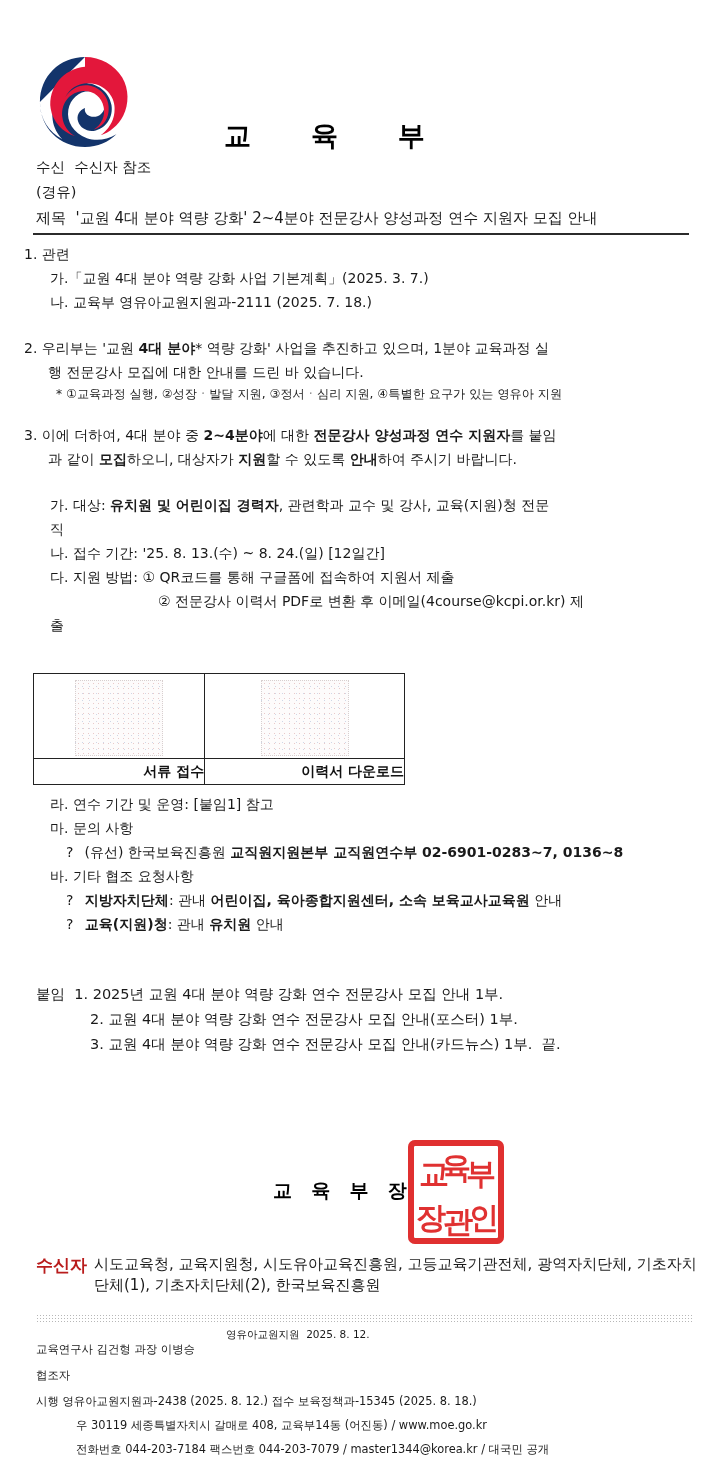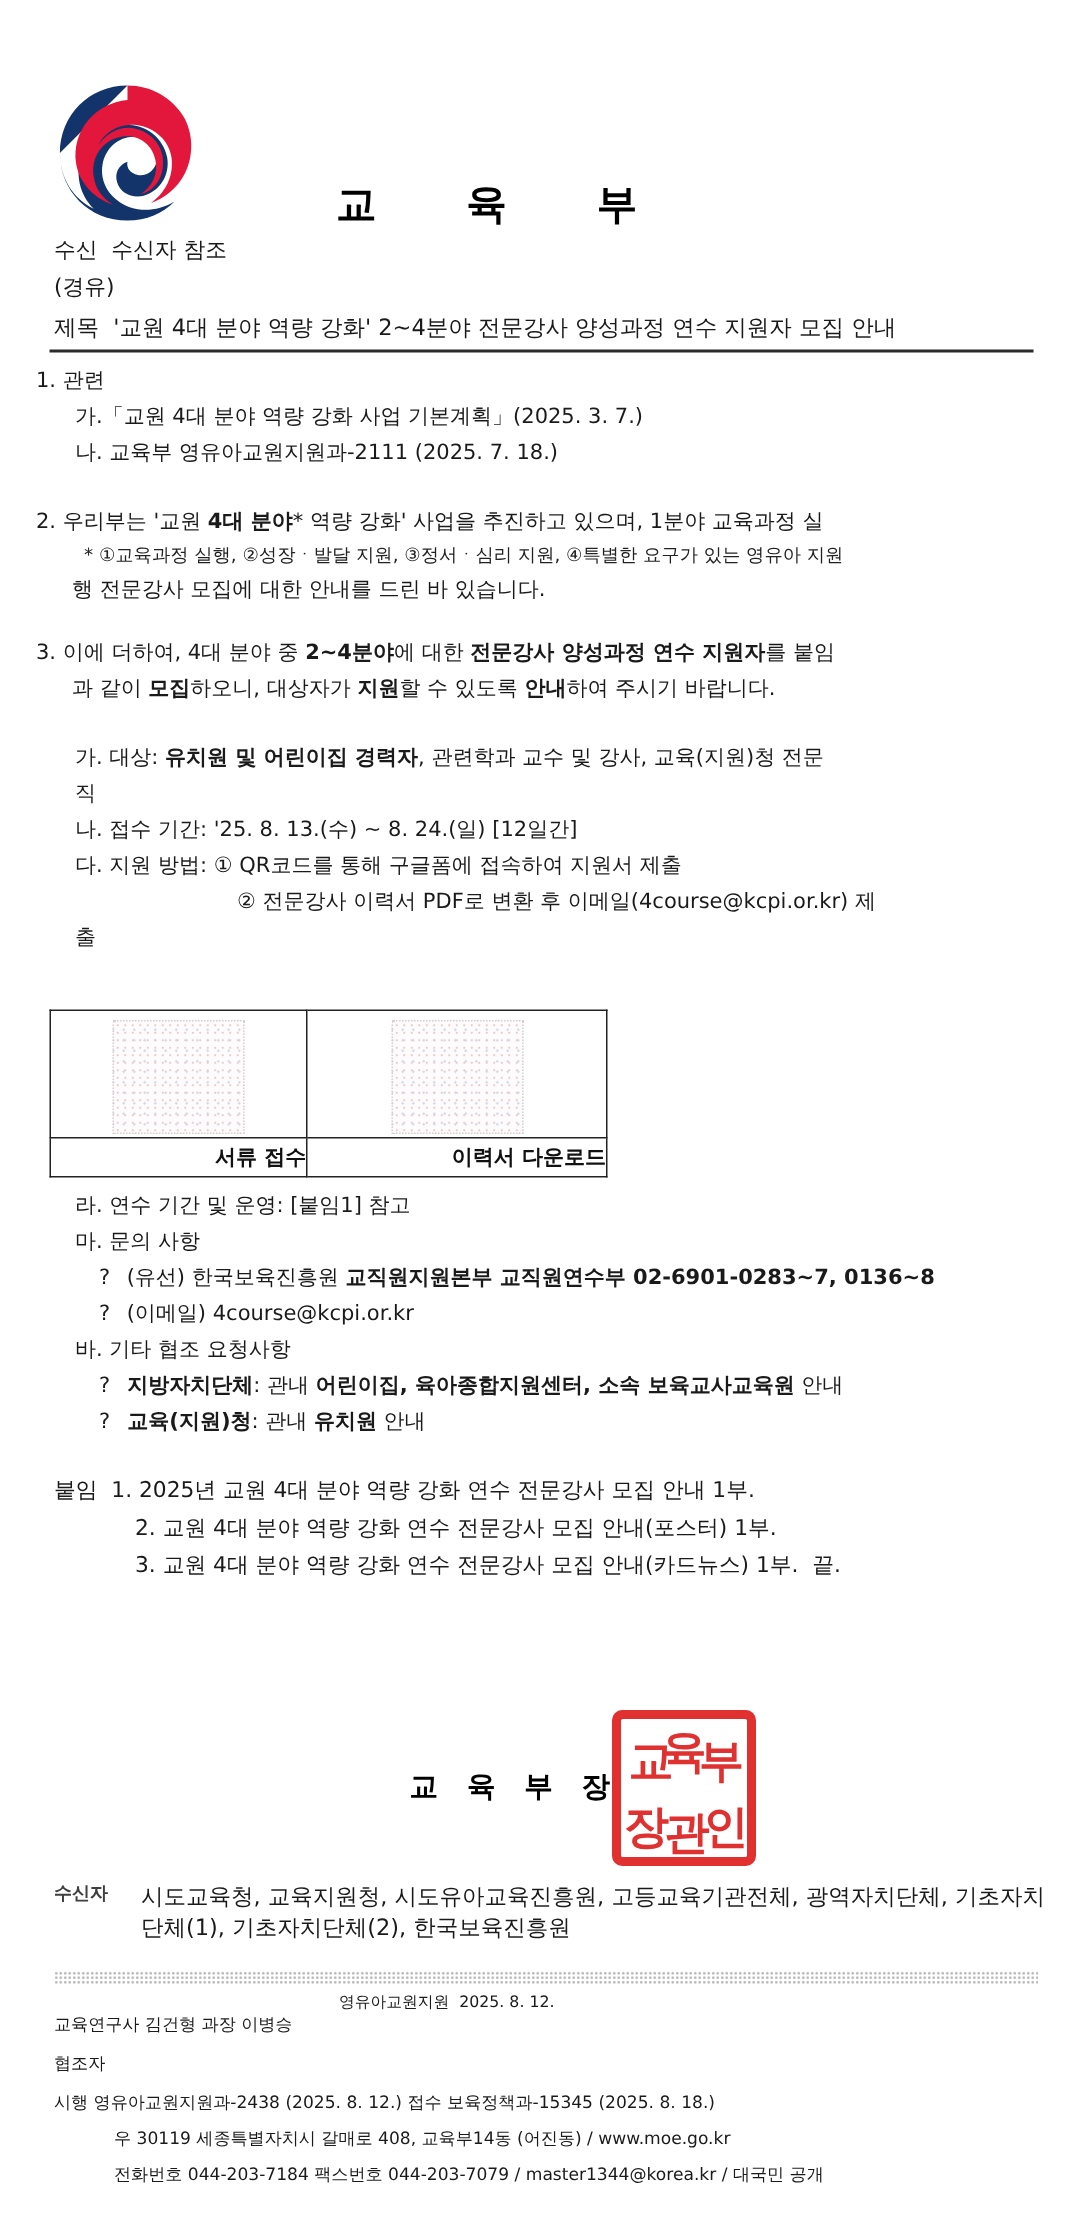--- a/index.html
+++ b/index.html
@@ -178,24 +178,24 @@
 
   
   .recip-block {
     position: absolute;
     left: 36px; top: 1254px;
     width: 664px;
   }
   .recip-label {
     position: absolute;
     left: 0; top: 0;
-    font-size: 12px;
+    font-size: 17px;
     font-weight: bold;
     white-space: pre;
-    color: #404040;
+    color: #b91c1c;
   }
   .recip-text {
     padding-left: 58px;
     font-size: 15px;
     line-height: 21px;
     color: #1a1a1a;
   }
 
   
   .foot-bar {
@@ -253,22 +253,22 @@
 
   <div class="body-block">
 
     <p class="p num">1. 관련</p>
     <p class="p lvl2">가.「교원 4대 분야 역량 강화 사업 기본계획」(2025. 3. 7.)</p>
     <p class="p lvl2">나. 교육부 영유아교원지원과-2111 (2025. 7. 18.)</p>
 
     <div class="gap-lg"></div>
 
     <p class="p num"><span>2. 우리부는 '교원 </span><b>4대 분야</b><span>* 역량 강화' 사업을 추진하고 있으며, 1분야 교육과정 실</span></p>
+    <p class="p cont2">행 전문강사 모집에 대한 안내를 드린 바 있습니다.</p>
     <p class="p note">* ①교육과정 실행, ②성장ㆍ발달 지원, ③정서ㆍ심리 지원, ④특별한 요구가 있는 영유아 지원</p>
-    <p class="p cont2">행 전문강사 모집에 대한 안내를 드린 바 있습니다.</p>
 
     <div class="gap-md"></div>
 
     <p class="p num"><span>3. 이에 더하여, 4대 분야 중 </span><b>2~4분야</b><span>에 대한 </span><b>전문강사 양성과정 연수 지원자</b><span>를 붙임</span></p>
     <p class="p cont2"><span>과 같이 </span><b>모집</b><span>하오니, 대상자가 </span><b>지원</b><span>할 수 있도록 </span><b>안내</b><span>하여 주시기 바랍니다.</span></p>
 
     <div class="gap-lg"></div>
 
     <p class="p lvl2"><span>가. 대상: </span><b>유치원 및 어린이집 경력자</b><span>, 관련학과 교수 및 강사, 교육(지원)청 전문</span></p>
     <p class="p small-ind" style="padding-left:26px">직</p>
@@ -292,21 +292,20 @@
       <td class="qr-caption">서류 접수</td>
       <td class="qr-caption">이력서 다운로드</td>
     </tr>
   </tbody>
     </table>
 
   <div class="lower-block">
     <p class="p lvl2">라. 연수 기간 및 운영: [붙임1] 참고</p>
     <p class="p lvl2">마. 문의 사항</p>
     <p class="p lvl3"><span class="bullet-q">?</span><span> (유선) 한국보육진흥원 </span><b>교직원지원본부 교직원연수부 02-6901-0283~7, 0136~8</b></p>
-    <p class="p lvl3"><span class="bullet-q">?</span><span> (이메일) 4course@kcpi.or.kr</span></p>
     <p class="p lvl2">바. 기타 협조 요청사항</p>
     <p class="p lvl3"><span class="bullet-q">?</span><b> 지방자치단체</b><span>: 관내 </span><b>어린이집, 육아종합지원센터, 소속 보육교사교육원</b><span> 안내</span></p>
     <p class="p lvl3"><span class="bullet-q">?</span><b> 교육(지원)청</b><span>: 관내 </span><b>유치원</b><span> 안내</span></p>
   </div>
 
   <div class="attach-block">
     <div class="attach-line" style="padding-left:12px">붙임  1. 2025년 교원 4대 분야 역량 강화 연수 전문강사 모집 안내 1부.</div>
     <div class="attach-line" style="padding-left:66px">2. 교원 4대 분야 역량 강화 연수 전문강사 모집 안내(포스터) 1부.</div>
     <div class="attach-line" style="padding-left:66px">3. 교원 4대 분야 역량 강화 연수 전문강사 모집 안내(카드뉴스) 1부.  끝.</div>
   </div>

